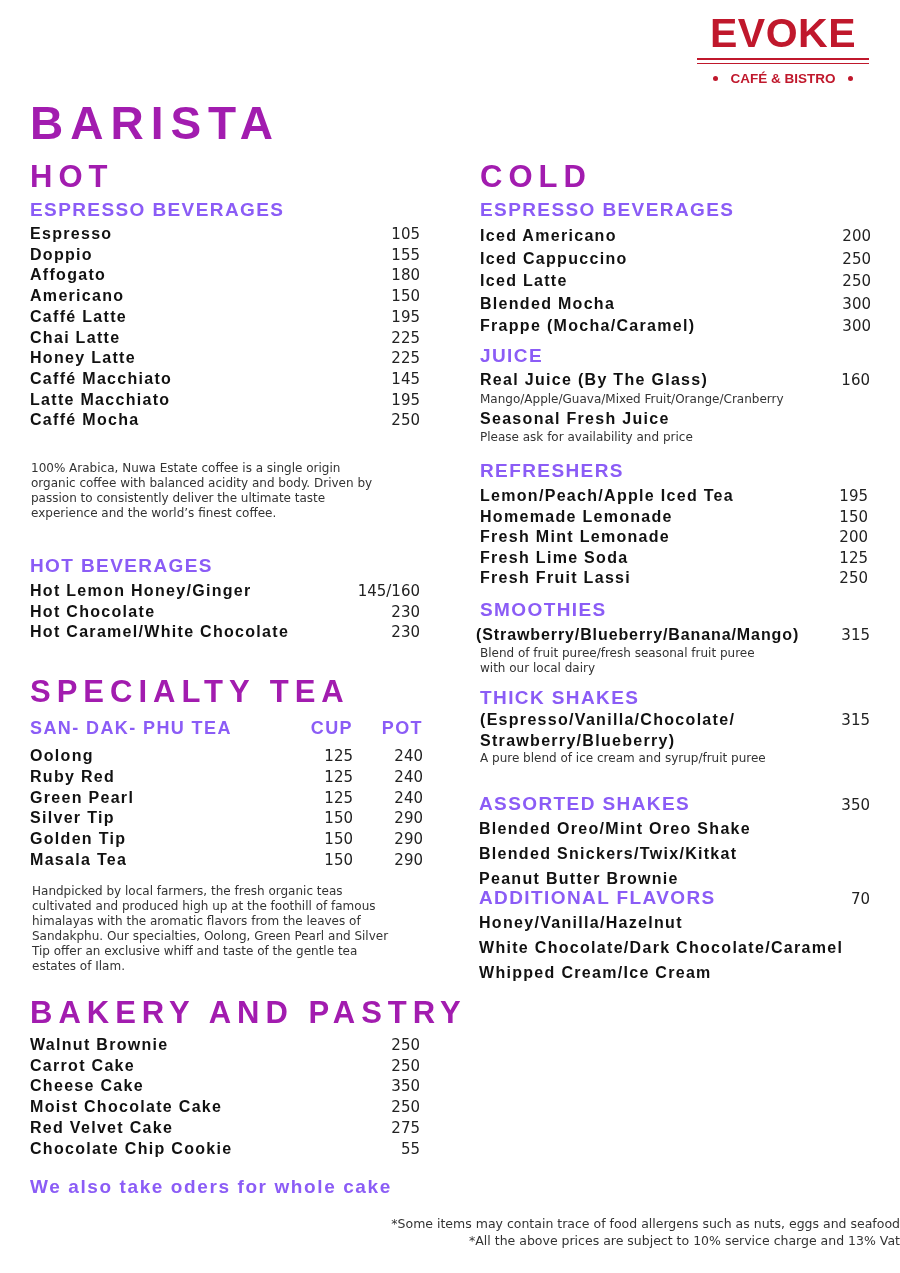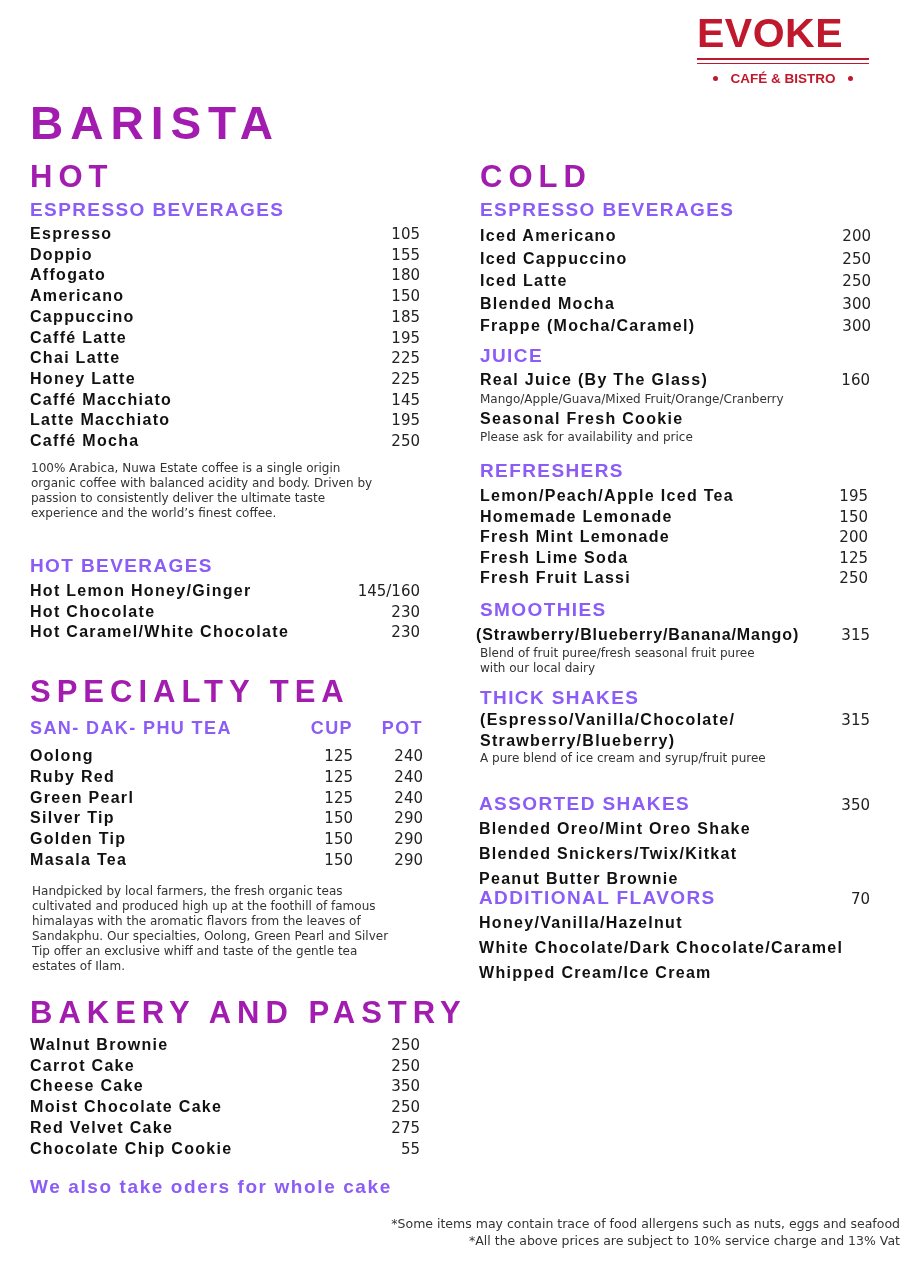--- a/index.html
+++ b/index.html
@@ -1,20 +1,20 @@
 <!DOCTYPE html>
 <html><head>
 <meta charset="utf-8">
 <style>
   * { margin: 0; padding: 0; box-sizing: border-box; }
   html, body { width: 900px; height: 1273px; background: #ffffff; overflow: hidden; }
   body { position: relative; font-family: "DejaVu Sans", sans-serif; color: #111; }
 
   
-  .logo { position: absolute; left: 697px; top: 10px; width: 172px; text-align: left; }
+  .logo { position: absolute; left: 697px; top: 10px; width: 172px; text-align: center; }
   .logo-word { font-family: "Liberation Sans", sans-serif; font-weight: bold; font-size: 41px; color: #c0182c; letter-spacing: 0.5px; line-height: 46px; }
   .logo-rule { height: 2px; background: #c0182c; margin-top: 2px; }
   .logo-rule2 { height: 1px; background: #c0182c; margin-top: 3px; }
   .logo-tag { display: flex; justify-content: center; align-items: center; gap: 12px; margin-top: 7px; font-family: "Liberation Sans", sans-serif; font-weight: bold; font-size: 13.5px; color: #c0182c; }
   .logo-dot { width: 5px; height: 5px; border-radius: 50%; background: #c0182c; display: inline-block; }
 
   .abs { position: absolute; }
 
   .h-big { font-family: "Liberation Sans", sans-serif; font-weight: bold; color: #a21caf; letter-spacing: 6px; line-height: 1; }
   .h-xl { font-size: 46px; letter-spacing: 7px; }
@@ -65,24 +65,20 @@
     </div>
   <div class="item">
       <span class="name">Affogato</span>
       <span class="price">180</span>
     </div>
   <div class="item">
       <span class="name">Americano</span>
       <span class="price">150</span>
     </div>
   <div class="item">
-      <span class="name">Cappuccino</span>
-      <span class="price">185</span>
-    </div>
-  <div class="item">
       <span class="name">Caffé Latte</span>
       <span class="price">195</span>
     </div>
   <div class="item">
       <span class="name">Chai Latte</span>
       <span class="price">225</span>
     </div>
   <div class="item">
       <span class="name">Honey Latte</span>
       <span class="price">225</span>
@@ -214,21 +210,21 @@
 </div>
 
 <div class="abs h-sec" style="left:480px; top:346px;">JUICE</div>
 <div class="abs" style="left:480px; top:370px; width:390px;">
   <div class="item">
       <span class="name">Real Juice (By The Glass)</span>
       <span class="price">160</span>
     </div>
   <div class="desc" style="line-height:17px;">Mango/Apple/Guava/Mixed Fruit/Orange/Cranberry</div>
   <div class="item" style="margin-top:1px;">
-      <span class="name">Seasonal Fresh Cookie</span>
+      <span class="name">Seasonal Fresh Juice</span>
       <span class="price"></span>
     </div>
   <div class="desc" style="line-height:16px;">Please ask for availability and price</div>
 </div>
 
 <div class="abs h-sec" style="left:480px; top:461px;">REFRESHERS</div>
 <div class="abs" style="left:480px; top:486px; width:388px;">
   <div class="item">
       <span class="name">Lemon/Peach/Apple Iced Tea</span>
       <span class="price">195</span>

